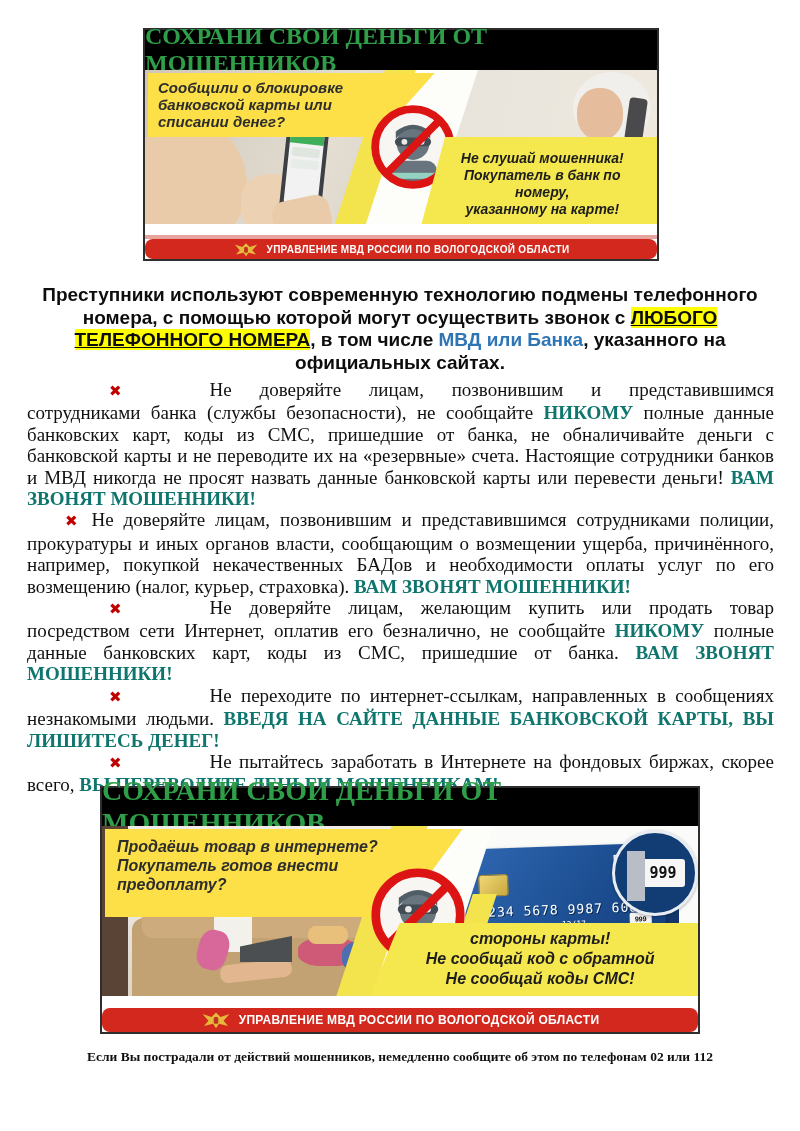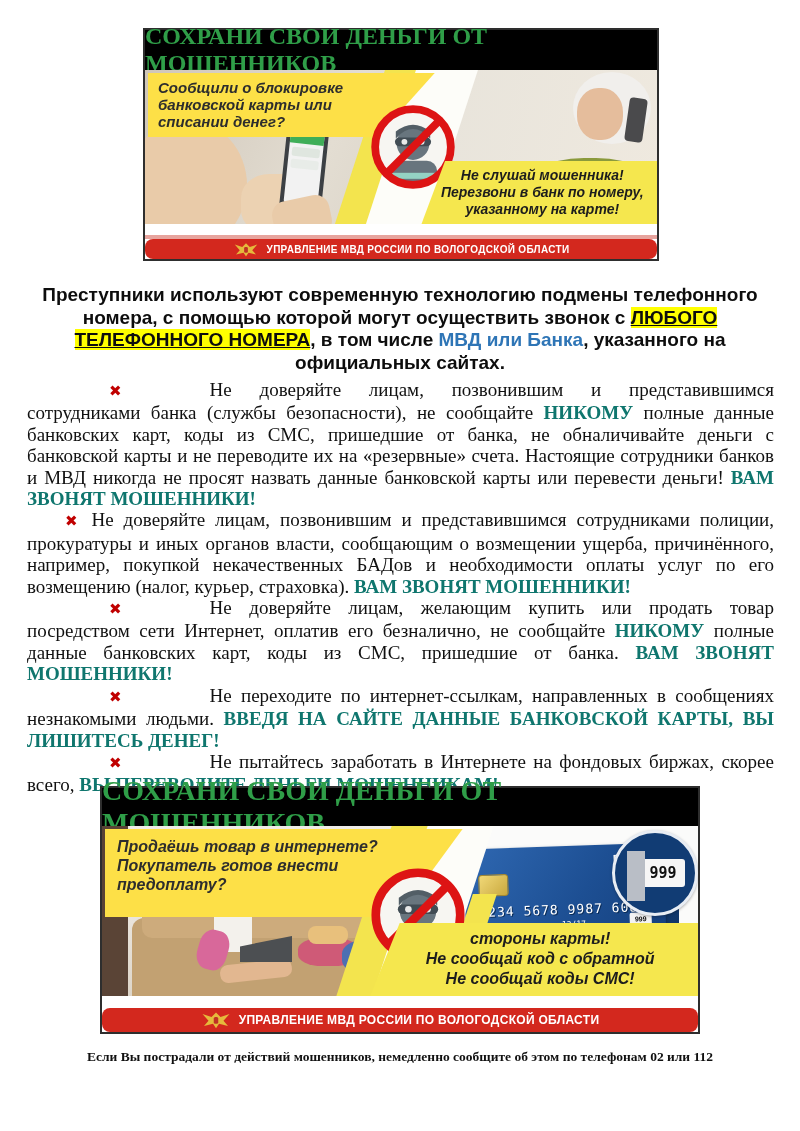--- a/index.html
+++ b/index.html
@@ -28,21 +28,21 @@
 
   .q-box { position:absolute; background:#fde047; color:#2d2d2d;
            font-family:"Liberation Sans",sans-serif; font-weight:bold; font-style:italic; }
   .banner-top .q-box { left:3px; top:3px; width:56%; height:64px; padding:6px 8px 0 10px;
            font-size:15px; line-height:17px; clip-path:polygon(0 0,100% 0,80% 100%,0 100%); }
   .banner-bottom .q-box { left:3px; top:3px; width:60%; height:88px; padding:8px 8px 0 12px;
            font-size:16px; line-height:19px; clip-path:polygon(0 0,100% 0,82% 100%,0 100%); }
 
   .a-box { position:absolute; background:#f5e74e; color:#1d1d1d;
            font-family:"Liberation Sans",sans-serif; font-weight:bold; font-style:italic; text-align:center; }
-  .banner-top .a-box { right:0; bottom:0; width:46%; padding:6px 8px 6px 14px;
+  .banner-top .a-box { right:0; bottom:0; width:46%; padding:13px 8px 6px 14px;
            font-size:14px; line-height:17px; clip-path:polygon(10% 0,100% 0,100% 100%,0 100%); }
   .banner-bottom .a-box { right:0; bottom:0; width:55%; padding:6px 10px 7px 22px;
            font-size:16px; line-height:20px; clip-path:polygon(9% 0,100% 0,100% 100%,0 100%); }
 
   .stripe { position:absolute; top:-20%; height:140%; transform:skewX(-18deg); }
   .stripe.white { background:#fdfdf9; }
   .stripe.yellow { background:#f3e44e; }
 
   .noscam { position:absolute; }
 
@@ -146,21 +146,21 @@
         <circle cx="40" cy="44" r="3.4" fill="#e9e9e9"></circle>
         <circle cx="60" cy="44" r="3.4" fill="#e9e9e9"></circle>
         <rect x="22" y="66" width="56" height="26" rx="12" fill="#68757e"></rect>
         <rect x="24" y="80" width="52" height="7" fill="#94d2c4"></rect>
         <circle cx="50" cy="50" r="44" fill="none" stroke="#dd1414" stroke-width="9"></circle>
         <line x1="81" y1="19" x2="19" y2="81" stroke="#dd1414" stroke-width="9"></line>
       </svg>
 
       <div class="a-box">
         <div>Не слушай мошенника!</div>
-        <div>Перезвони в банк по номеру,</div>
+        <div>Покупатель в банк по номеру,</div>
         <div>указанному на карте!</div>
       </div>
     </div>
     <div class="b-white-strip"></div>
     <div class="b-pink-strip"></div>
     <div class="b-redbar">
       <svg width="26" height="15" viewBox="0 0 40 24">
         <path d="M20 2 L26 8 L38 4 L30 13 L36 20 L24 17 L20 23 L16 17 L4 20 L10 13 L2 4 L14 8 Z" fill="#e6b93c"></path>
         <rect x="17" y="8" width="6" height="9" rx="2" fill="#c03026"></rect>
       </svg>

